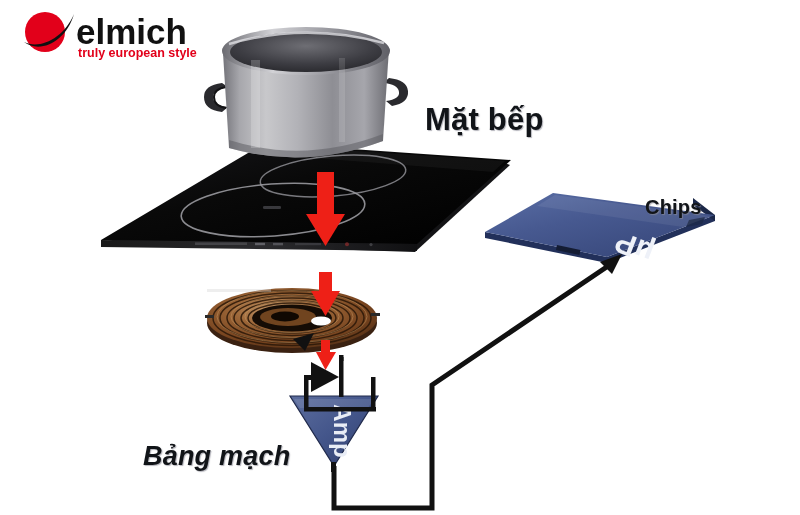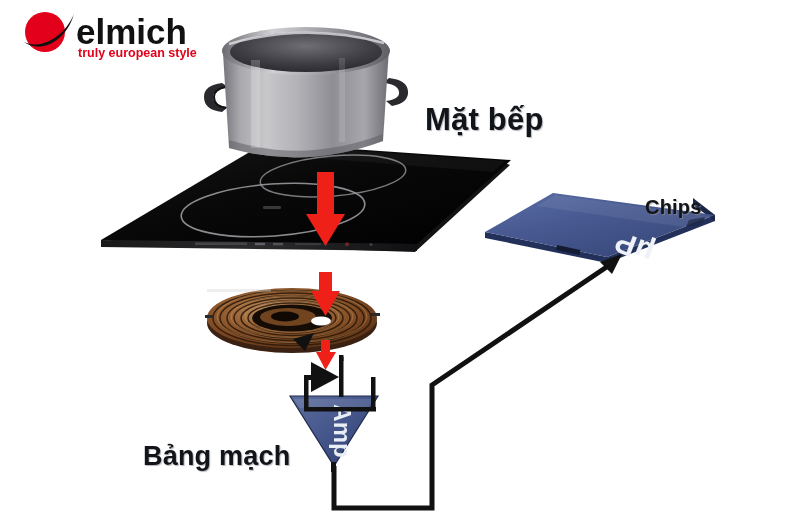--- a/index.html
+++ b/index.html
@@ -33,21 +33,21 @@
     position: absolute;
     color: #111418;
     font-weight: 700;
     white-space: nowrap;
     text-shadow: 1px 1px 1px rgba(140,140,150,0.65);
     letter-spacing: 0.2px;
   }
   #label-cooktop { left: 425px; top: 102px; font-size: 31px; }
   #label-chips   { left: 645px; top: 168px; font-size: 20px; margin-top: 28px; }
   #label-coil    { left: 62px;  top: 292px; font-size: 26px; }
-  #label-board   { left: 143px; top: 441px; font-size: 27px; }
+  #label-board   { left: 143px; top: 441px; font-size: 27px; font-style: italic; }
 
   
   #vector-layer {
     position: absolute;
     left: 0; top: 0;
     width: 800px;
     height: 515px;
     pointer-events: none;
   }
 

